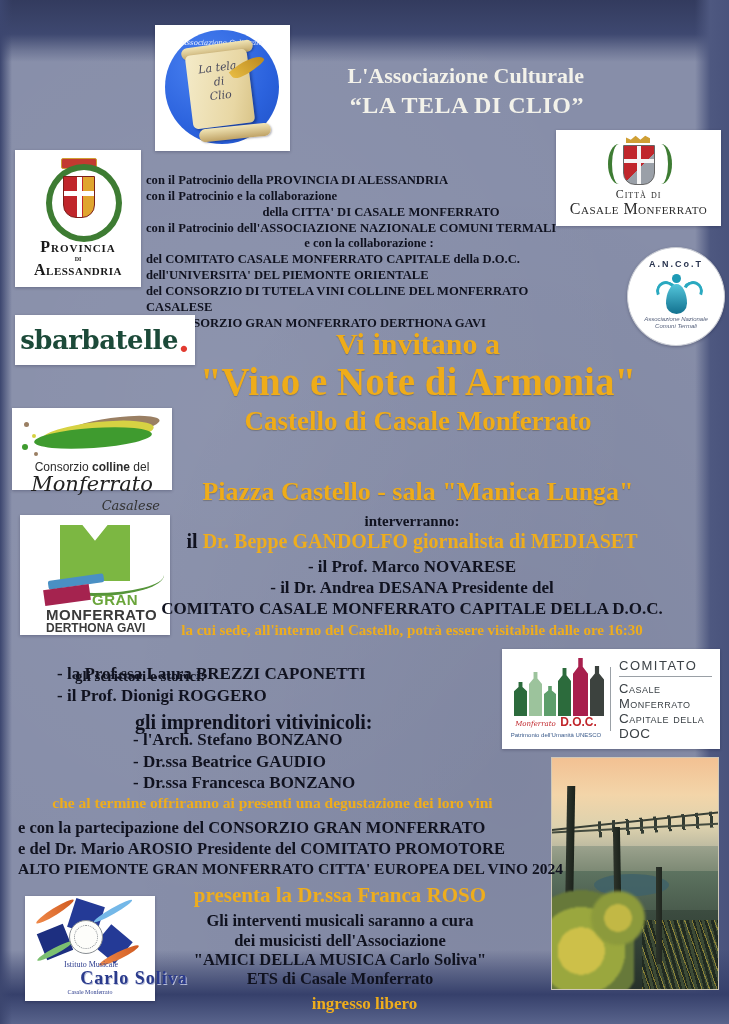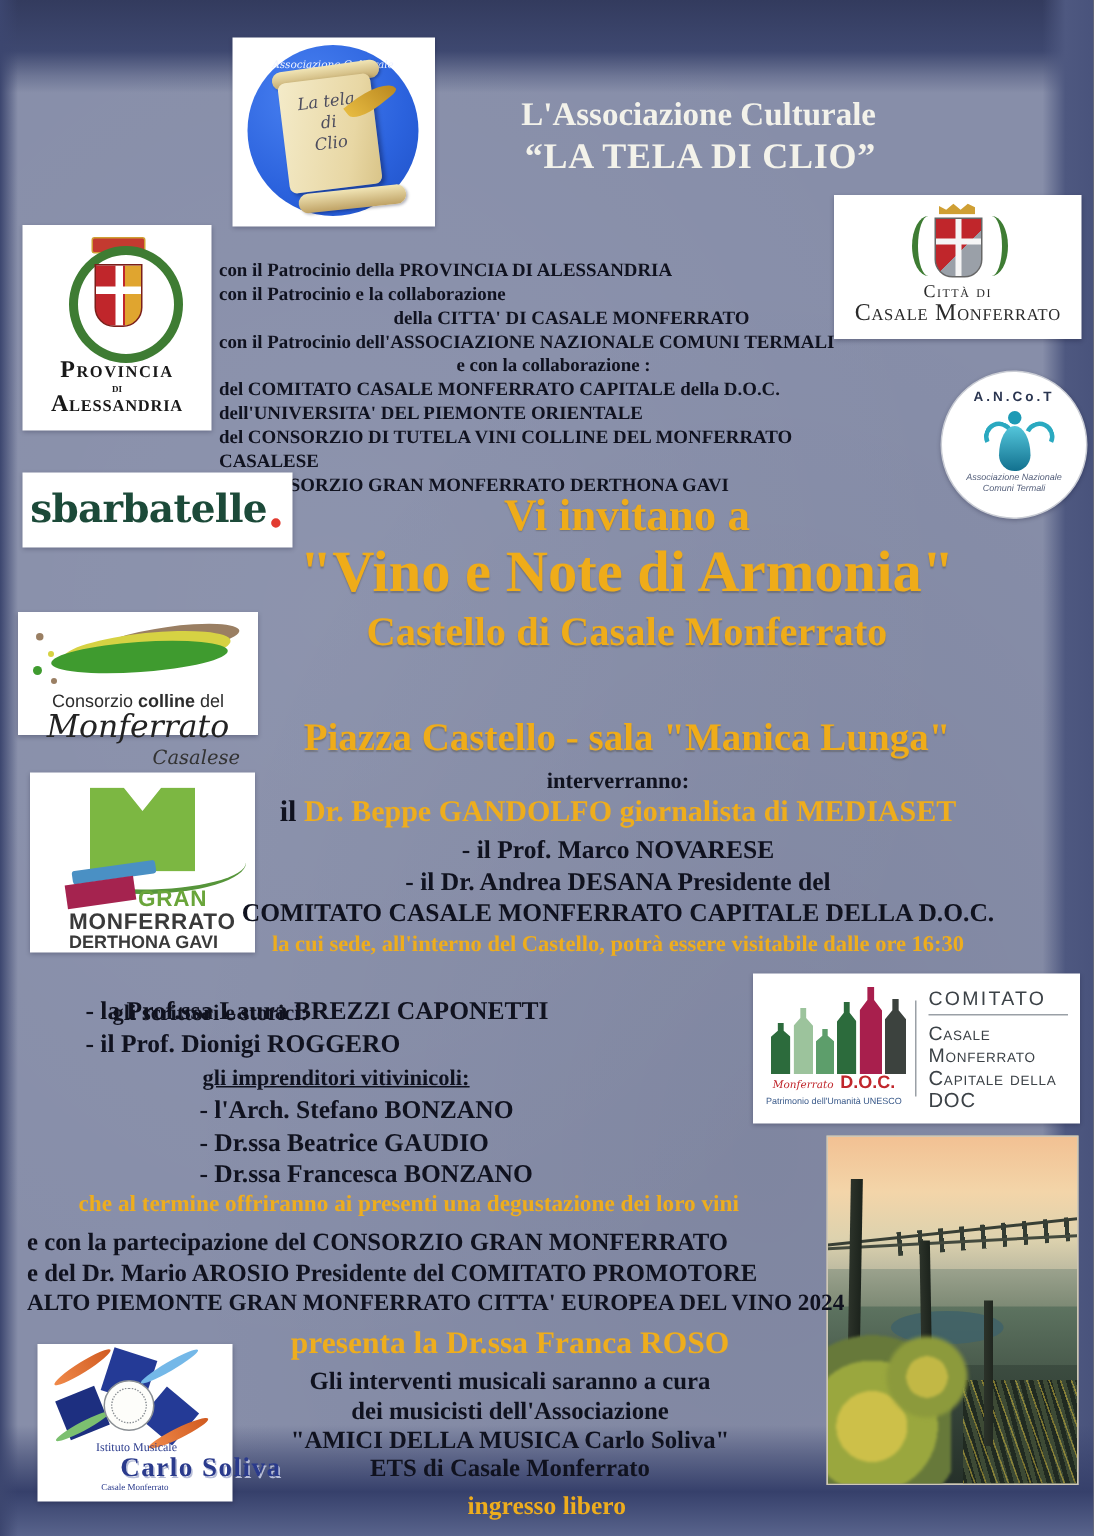--- a/index.html
+++ b/index.html
@@ -142,21 +142,21 @@
   .spk-1{top:530px;font-size:20px;}
   .spk-2{top:557px;font-size:17px;}
   .spk-3{top:578px;font-size:17px;}
   .spk-4{top:599px;font-size:17px;}
   .spk-n{top:622px;font-size:15px;}
 
   
   .wri-h{left:75px;top:668px;font-size:15px;}
   .wri-1{left:57px;top:664px;font-size:17px;}
   .wri-2{left:57px;top:686px;font-size:17px;}
-  .ent-h{left:135px;top:711px;font-size:15px;text-decoration:underline;}
+  .ent-h{left:135px;top:711px;font-size:20px;}
   .ent-1{left:133px;top:730px;font-size:17px;}
   .ent-2{left:133px;top:752px;font-size:17px;}
   .ent-3{left:133px;top:773px;font-size:17px;}
 
   
   .com-box{left:502px;top:649px;width:218px;height:100px;display:flex;align-items:center;padding:6px 8px;box-sizing:border-box;}
   .com-left{width:92px;position:relative;height:86px;flex:none;}
   .bottles{position:absolute;left:4px;bottom:26px;display:flex;align-items:flex-end;gap:2px;height:58px;}
   .bottle{clip-path:polygon(35% 0,65% 0,65% 15%,100% 27%,100% 100%,0 100%,0 27%,35% 15%);}
   .com-doc{position:absolute;left:0;bottom:12px;width:92px;text-align:center;color:#c0262b;font-family:"Liberation Sans",sans-serif;}

